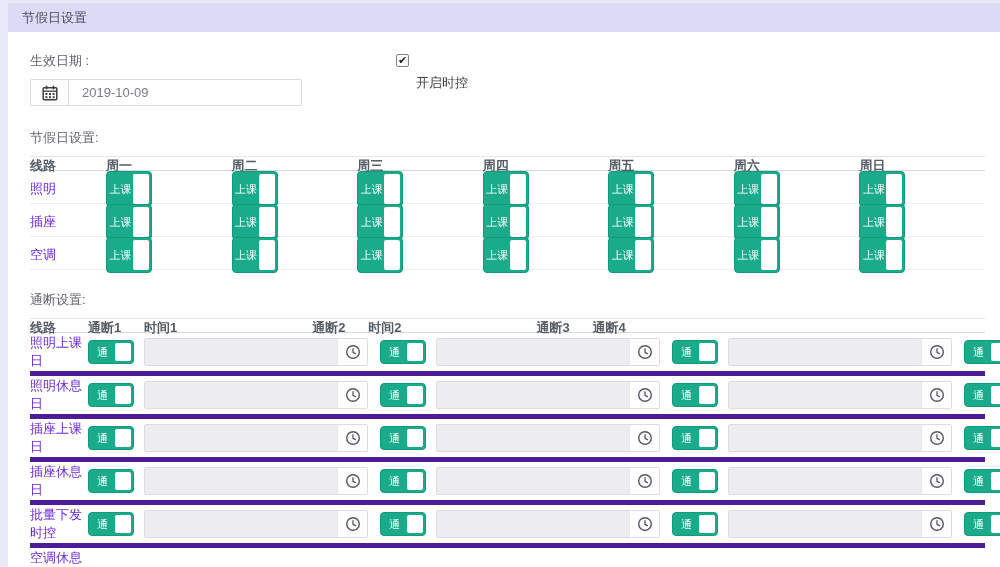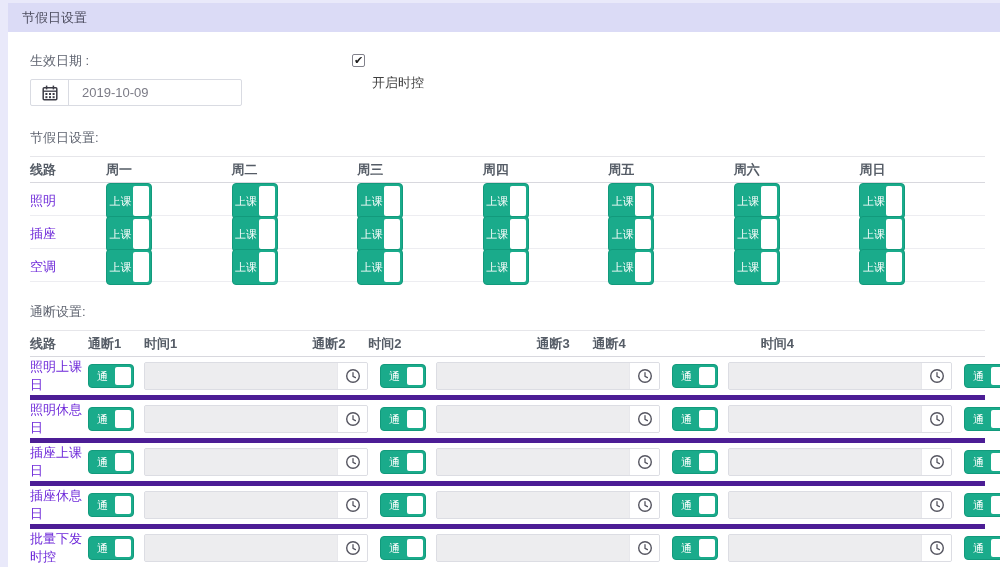--- a/index.html
+++ b/index.html
@@ -10,45 +10,45 @@
     background:#e9e9fa;
   }
   .card { position:absolute; left:8px; top:3px; right:0; bottom:0; background:#fff; }
   .card-header {
     height:29px; background:#dbdbf6; color:#4c4c5e;
     display:flex; align-items:center; padding-left:14px; font-size:13px;
   }
   .card-body { padding:20px 15px 0 22px; }
 
   
-  .top-row { display:flex; align-items:flex-start;gap:16px; }
+  .top-row { display:flex; align-items:flex-start; }
   .date-label { color:#5f6470; margin-bottom:9px; }
   .date-group {
-    width:212px; height:27px; border:1px solid #d9dbe2; border-radius:2px;
+    width:272px; height:27px; border:1px solid #d9dbe2; border-radius:2px;
     display:flex; align-items:stretch; background:#fff; cursor:pointer;
   }
   .date-addon { width:38px; display:flex; align-items:center; justify-content:center; border-right:1px solid #d9dbe2; }
   .date-value { flex:1; display:flex; align-items:center; padding-left:13px; color:#7b7b86; }
   .checkbox-wrap { display:flex; align-items:flex-start; margin-left:94px; margin-top:2px; cursor:pointer; }
   .checkbox {
     width:13px; height:13px; border:1px solid #82828c; border-radius:2px; background:#fff;
     display:flex; align-items:center; justify-content:center;
     font-size:11px; line-height:1; color:#1c1c1c; font-weight:bold; margin-right:7px;
   }
   .checkbox-label { color:#404040; margin-top:20px; }
 
   
   .section-title { margin:23px 0 9px; color:#5f6470; }
   .section-title.second { margin-top:21px; }
 
   
   .t-row { display:grid; align-items:center; }
   .holiday-table .t-row { grid-template-columns:76px repeat(7,1fr); }
   .onoff-table  .t-row { grid-template-columns:58px 56px 1fr 56px 1fr 56px 1fr 56px 1fr; }
-  .t-head { height:27px; border-top:1px solid #e6e6ea; border-bottom:1px solid #d8d8de;
+  .t-head { height:15px; border-top:1px solid #e6e6ea; border-bottom:1px solid #d8d8de;
             color:#555c66; font-weight:bold; }
   .holiday-table .t-body { height:33px; border-bottom:1px solid #ededf1; }
   .onoff-table  .t-body { height:43px; border-bottom:5px solid #4c1d95; }
   .line-label { color:#6d28d9; line-height:1.35; }
 
   
   .switch { position:relative; display:inline-block; width:46px; border-radius:4px;
             background:#1aab8b; border:1px solid #129a7c; cursor:pointer; vertical-align:middle; }
   .sw-kc { height:36px; }
   .sw-t  { height:24px; }
@@ -156,21 +156,20 @@
 
     <div class="onoff-table">
       <div class="t-row t-head">
         <span>线路</span>
         <span>通断1</span>
         <span>时间1</span>
         <span>通断2</span>
         <span>时间2</span>
         <span>通断3</span>
         <span>通断4</span>
-        <span>时间4</span>
       </div>
 
       <div class="t-row t-body">
         <span class="line-label">照明上课日</span>
         <span><span class="switch sw-t"><span class="sw-label">通</span><span class="sw-knob"></span></span></span>
         <span>
             <span class="time-group">
               <input class="time-input" readonly="" value="" style="">
               <span class="time-addon">
                 <svg width="16" height="16" viewBox="0 0 16 16">

